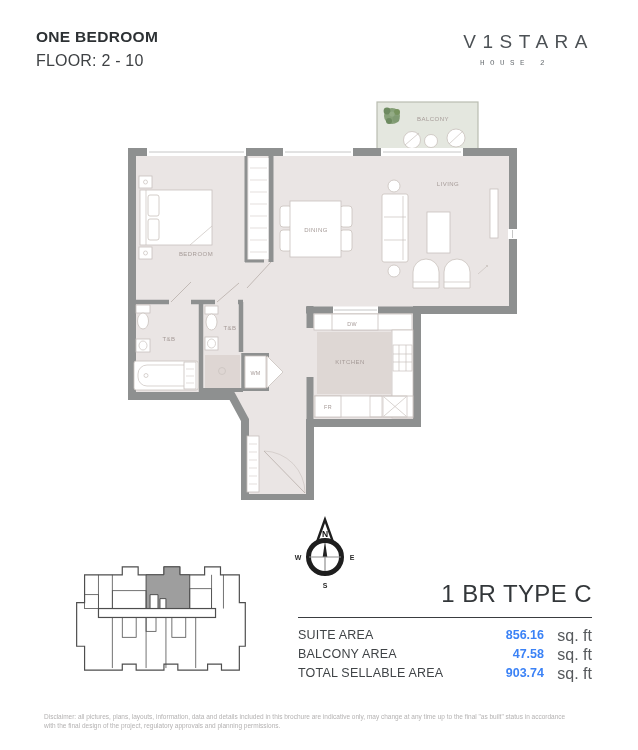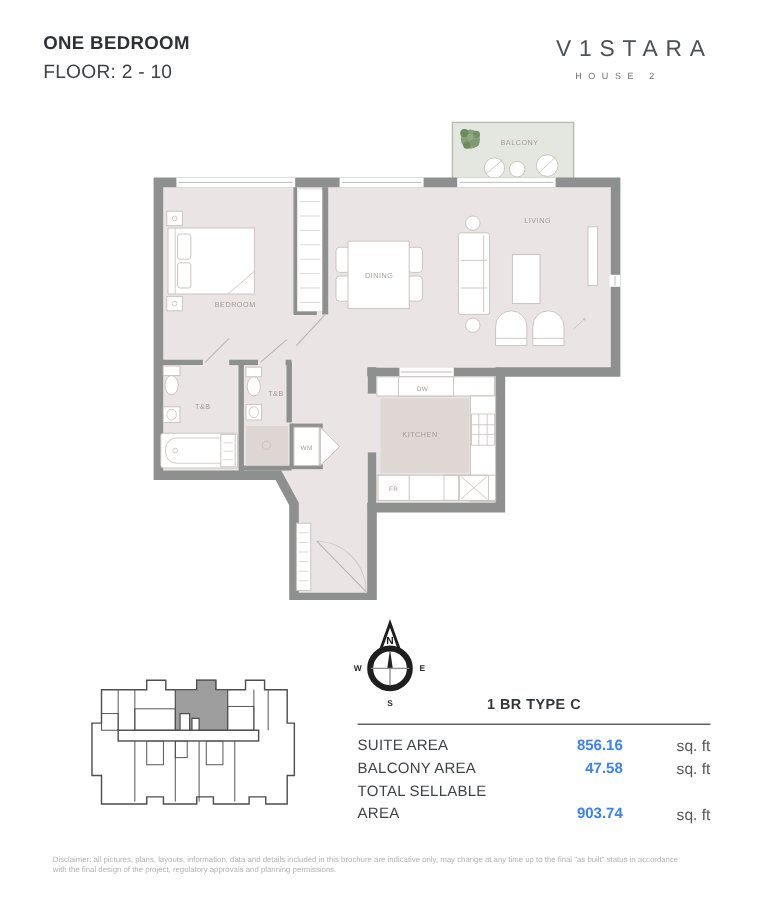--- a/index.html
+++ b/index.html
@@ -14,21 +14,21 @@
   #page{position:relative;width:638px;height:750px;background:#fff;overflow:hidden;}
 
   
   .hdr{position:absolute;left:36px;top:28px;}
   .hdr h1{font-size:15.5px;font-weight:bold;letter-spacing:.3px;color:var(--ink);}
   .hdr .sub{margin-top:6px;font-size:16px;color:#3f4245;letter-spacing:.2px;}
 
   
   .logo{position:absolute;left:418px;top:30px;width:176px;text-align:right;color:var(--logo_gray);}
   .logo .brand{font-size:19px;font-weight:300;letter-spacing:6.5px;line-height:24px;}
-  .logo .subbrand{margin-top:5px;font-size:7.5px;letter-spacing:5.5px;color:#6b7074;text-align:center;padding-left:18px;}
+  .logo .subbrand{margin-top:5px;font-size:7.5px;letter-spacing:5.5px;color:#6b7074;text-align:center;padding-left:18px;font-family:Liberation Mono, monospace;}
 
   
   svg text{font-family:"Liberation Sans", sans-serif;}
   .roomlabel{font-size:6px;fill:var(--room_label);letter-spacing:.45px;text-anchor:middle;}
   .minilabel{font-size:5.4px;fill:var(--room_label);letter-spacing:.3px;text-anchor:middle;}
   .floorfill{fill:var(--floor);}
   .wallstroke{fill:none;stroke:var(--wall);stroke-width:8;stroke-linejoin:miter;}
   .iw{stroke:var(--wall);fill:none;}
   .furn{fill:#fff;stroke:var(--furniture_line);stroke-width:.8;}
   .fline{fill:none;stroke:var(--furniture_line);stroke-width:.7;}
@@ -44,26 +44,26 @@
   .cletter{font-size:7px;font-weight:bold;fill:#2a2a2a;text-anchor:middle;}
   .cN{font-size:8.5px;font-weight:bold;fill:#111;text-anchor:middle;}
 
   
   .kp{fill:#fff;stroke:var(--keyplan_line);stroke-width:1.2;stroke-linejoin:miter;}
   .kpl{fill:none;stroke:var(--keyplan_line);stroke-width:.8;}
   .kpu{fill:var(--keyplan_unit_fill);stroke:var(--keyplan_line);stroke-width:1;}
 
   
   .areas{position:absolute;left:298px;top:580px;width:294px;}
-  .type-title{text-align:center;font-size:12px;font-weight:700;color:#33373a;letter-spacing:.4px;}
+  .type-title{text-align:right;font-size:24px;font-weight:400;color:#33373a;letter-spacing:.4px;}
   .rule{border:none;border-top:1.6px solid #3a3d40;margin:9px 0 8px 0;}
-  .arow{display:flex;align-items:flex-end;font-size:12.5px;line-height:19px;color:#404447;gap:25px;}
+  .arow{display:flex;align-items:flex-end;font-size:12.5px;line-height:19px;color:#404447;}
   .arow .lbl{flex:1;letter-spacing:.2px;}
   .arow .val{width:66px;text-align:right;font-weight:bold;color:#3b82f6;}
-  .arow .unit{width:48px;text-align:right;color:#56595c;font-size:13px;}
+  .arow .unit{width:48px;text-align:right;color:#56595c;font-size:16px;}
 
   
   .disc{position:absolute;left:44px;top:712px;width:556px;font-size:6.5px;line-height:9px;color:var(--disclaimer_gray);}
 </style>
 </head>
 <body>
 
 <div id="page">
 
   <div class="hdr">

